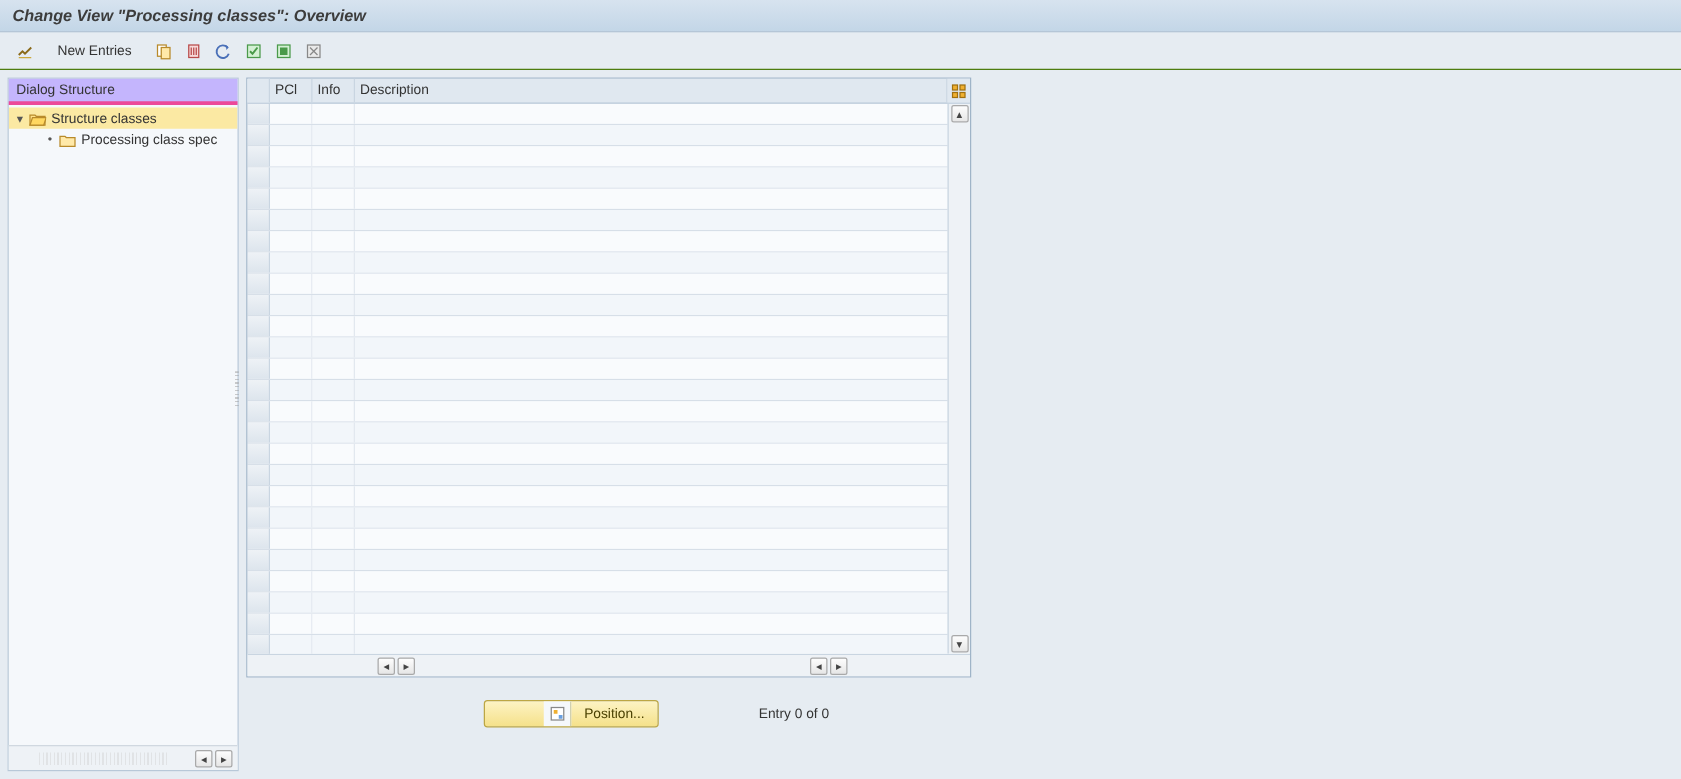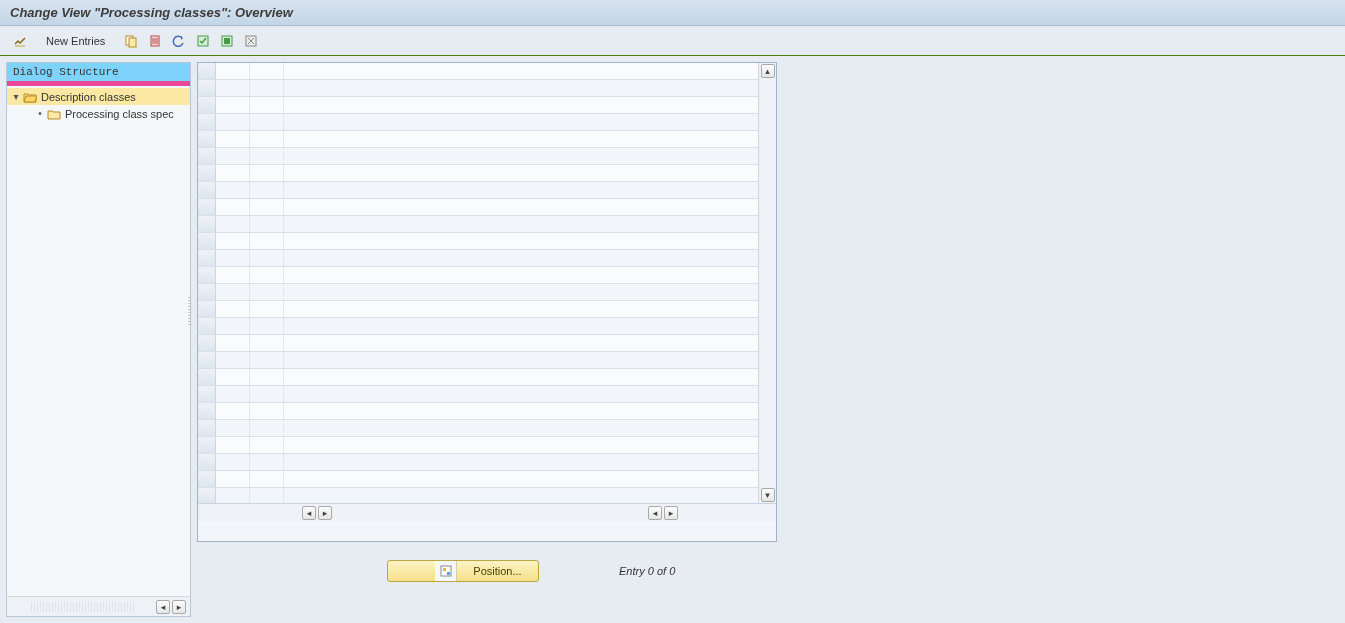--- a/index.html
+++ b/index.html
@@ -72,25 +72,24 @@
     }
     .sidebar {
       width: 185px;
       background: #f5f8fb;
       border: 1px solid #b8c8d8;
       display: flex;
       flex-direction: column;
       position: relative;
     }
     .sidebar-header {
-      background: #7dd3fc;
-      border-bottom: 5px solid #ec4899;
+      background: #c4b5fd;
+      border-bottom: 3px solid #ec4899;
       padding: 3px 6px;
       font-size: 11px;
-      font-family: Liberation Mono, monospace;
     }
     .tree {
       flex: 1;
       overflow: hidden;
       padding: 2px 0;
     }
     .tree-item {
       display: flex;
       align-items: center;
       padding: 1px 4px;
@@ -194,31 +193,31 @@
       align-items:center;
       gap: 80px;
       padding-left: 190px;
     }
     .position-btn {
       display:inline-flex; align-items:center;
       background: linear-gradient(#fdf3c4,#f5e18a);
       border: 1px solid #bca644;
       border-radius:3px;
       height: 22px;
-      width: 152px;
+      width: 140px;
       cursor:pointer;
       overflow:hidden;
       padding-left:47px;
     }
     .position-btn .p-icon{
       width:22px;height:100%;background:#f5f8fb;border-right:1px solid #d0d0b0;
       display:flex;align-items:center;justify-content:center;
     }
     .position-btn .p-label{flex:1;text-align:center;color:#4a4000;font-size:11px;}
-    .entry-text{font-size:11px;color:#333;font-style:italic;}
+    .entry-text{font-size:11px;color:#333;}
     .splitter{
       position:absolute; left:187px; top:0; width:5px; height:100%;
       cursor:col-resize;
     }
     .splitter .dots{
       position:absolute; top:50%; left:1px; transform:translateY(-50%);
       width:3px; height:30px;
       background: repeating-linear-gradient(#999 0 1px, transparent 1px 3px);
       opacity:0.5;
     }
@@ -284,21 +283,21 @@
     <div class="sidebar-header">Dialog Structure</div>
     <div class="tree">
       <div class="tree-item selected">
         <span class="toggle">▾</span>
         <span class="folder-icon">
           <svg width="14" height="12" viewBox="0 0 14 12">
               <path d="M1 3 L1 11 L13 11 L13 4 L6 4 L5 3 Z" fill="#ffe28a" stroke="#b88a2a"></path>
               <path d="M1 11 L3 5 L14 5 L12 11 Z" fill="#ffd760" stroke="#b88a2a"></path>
             </svg>
         </span>
-        <span>Description classes</span>
+        <span>Structure classes</span>
       </div>
       <div class="tree-item child">
         <span class="toggle">•</span>
         <span class="folder-icon">
           <svg width="14" height="12" viewBox="0 0 14 12">
               <path d="M1 3 L1 11 L13 11 L13 4 L6 4 L5 3 Z" fill="#ffe9a8" stroke="#b88a2a"></path>
             </svg>
         </span>
         <span>Processing class spec</span>
       </div>
@@ -309,20 +308,34 @@
       <span class="arrow-btn">▸</span>
     </div>
   </div>
 
   <div class="splitter">
       <div class="dots"></div>
     </div>
 
   <div class="content">
     <div class="grid-wrap">
+      <div class="grid-header-row">
+        <div class="sel-col"></div>
+        <div class="col col-pcl">PCl</div>
+        <div class="col col-info">Info</div>
+        <div class="col col-desc">Description</div>
+        <div class="cfg-col">
+          <svg width="12" height="12" viewBox="0 0 12 12">
+              <rect x="1" y="1" width="4" height="4" fill="#f0b030" stroke="#a07010"></rect>
+              <rect x="7" y="1" width="4" height="4" fill="#f0b030" stroke="#a07010"></rect>
+              <rect x="1" y="7" width="4" height="4" fill="#f0b030" stroke="#a07010"></rect>
+              <rect x="7" y="7" width="4" height="4" fill="#f0b030" stroke="#a07010"></rect>
+            </svg>
+        </div>
+      </div>
       <div class="grid-body" id="grid-body">
         <div class="grid-row">
             <div class="sel-col"></div>
             <div class="cell col-pcl"></div>
             <div class="cell col-info"></div>
             <div class="cell col-desc"></div>
           </div>
           <div class="grid-row">
             <div class="sel-col"></div>
             <div class="cell col-pcl"></div>

